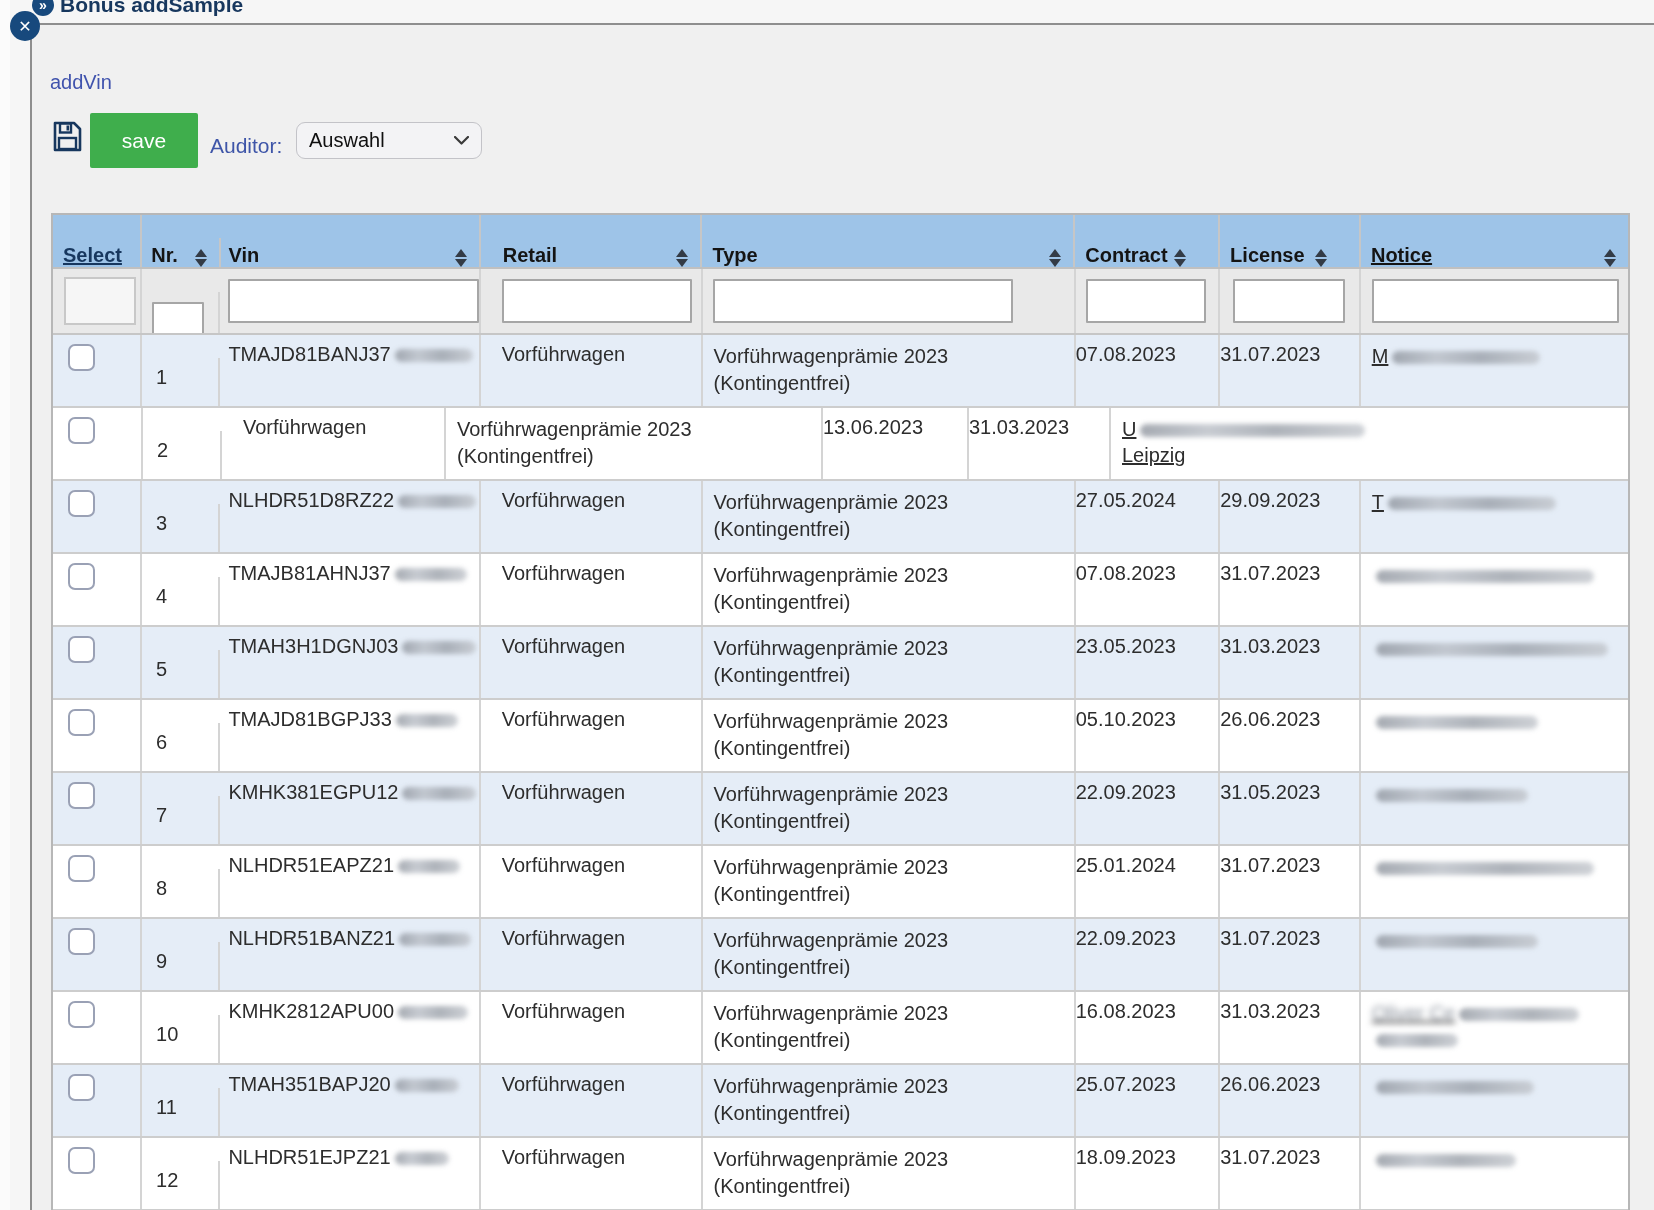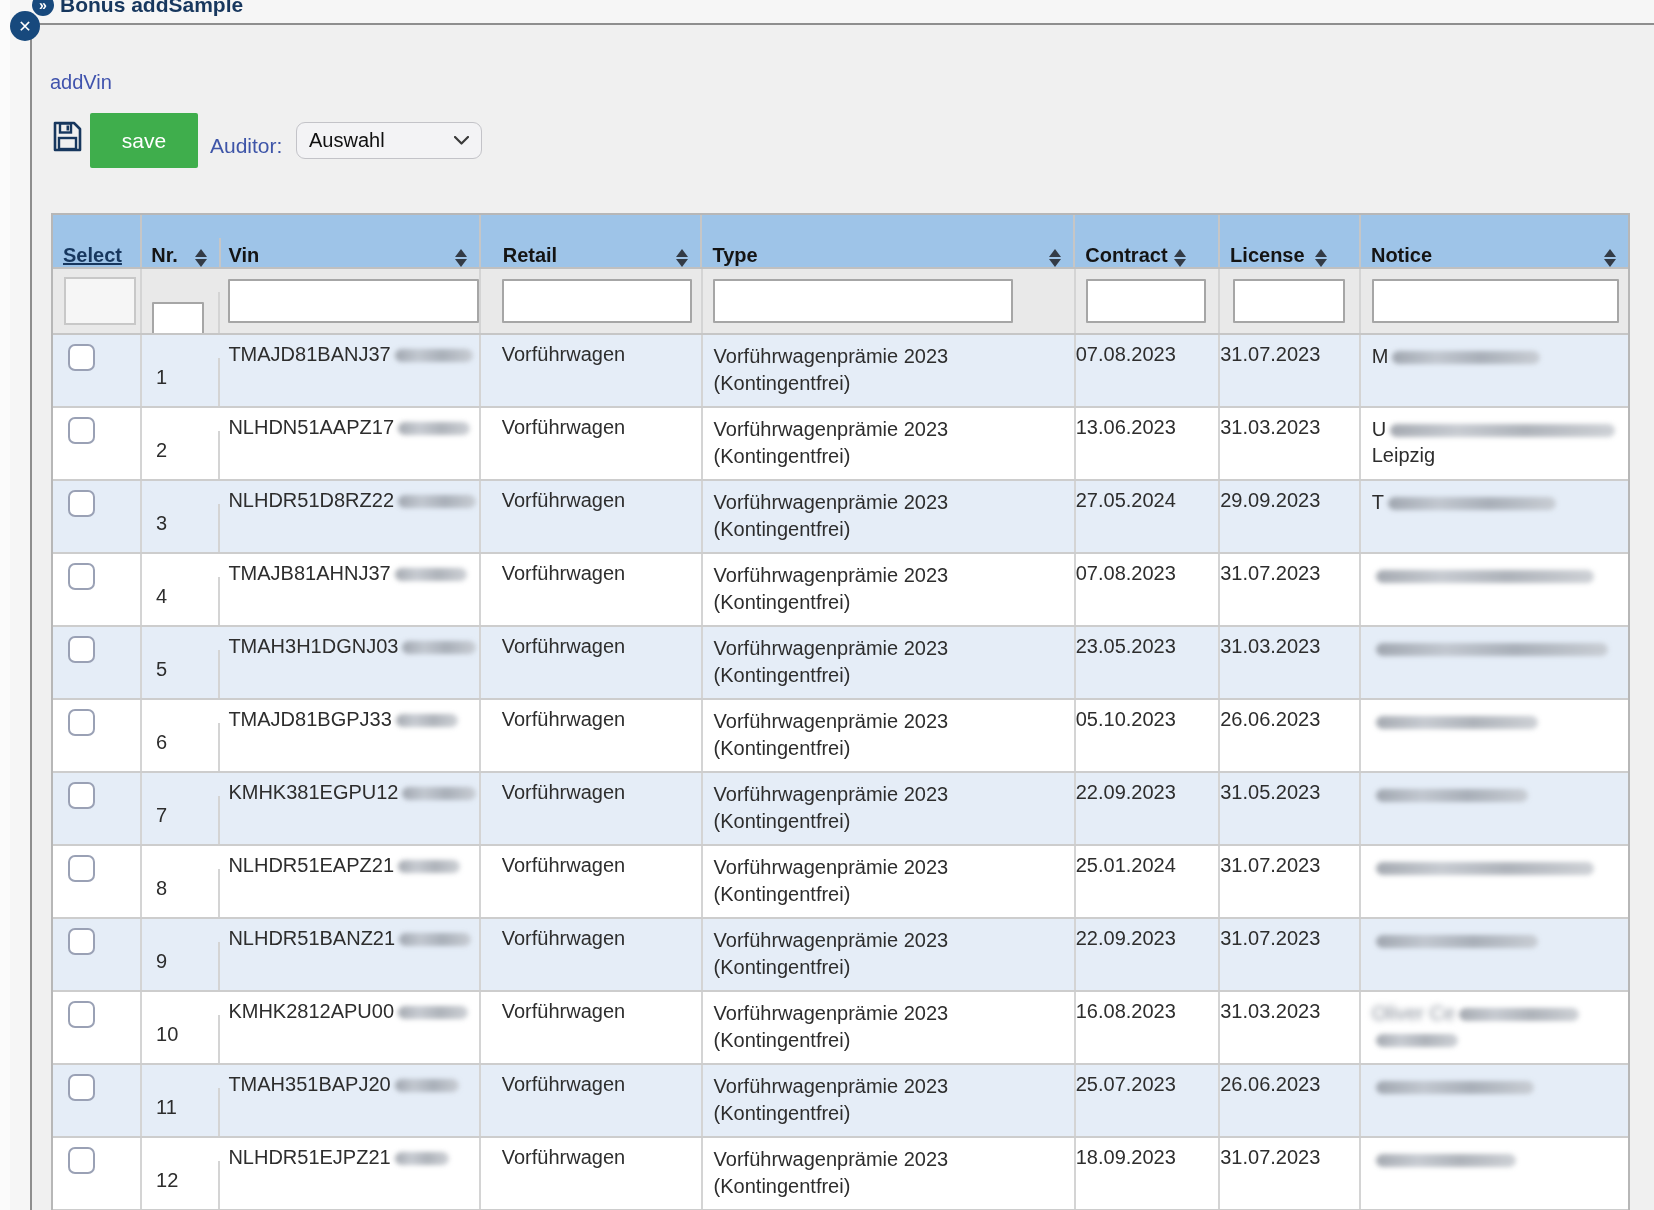--- a/index.html
+++ b/index.html
@@ -56,21 +56,21 @@
   .tr.alt{background:#e5edf7;}
   .th,.td,.fc{box-sizing:border-box;border-right:2px solid #c6c6c6;overflow:hidden;}
   .td{border-right-color:#d4d4d4;}
   .c-select{width:90px;}
   .c-nr{width:79px;margin-top:23px;}
   .c-vin{width:263px;gap:32px;}
   .c-retail{width:212px;margin-left:12px;}
   .c-type{width:377px;}
   .c-contract{width:146px;}
   .c-license{width:142px;}
-  .c-notice{width:270px;border-right:none;}
+  .c-notice{width:270px;border-right:none;text-decoration:underline;}
   .th{
     display:flex;align-items:flex-end;justify-content:space-between;
     font-size:20px;font-weight:bold;color:#141414;padding:0 12px 0 10px;cursor:pointer;
   }
   .th.c-nr{padding-left:9px;}
   .th.c-vin{padding-left:8px;}
   .th.c-contract,.th.c-license{padding-right:32px;}
   .select-link{color:#17375e;text-decoration:underline;cursor:pointer;}
   .sort{display:inline-flex;flex-direction:column;gap:2px;align-items:center;}
   .sort .up{width:0;height:0;border-left:6px solid transparent;border-right:6px solid transparent;border-bottom:8px solid #333b46;}
@@ -244,21 +244,20 @@
       <div class="nline">M<span class="blur-bar" style="width: 148px;"></span></div>
       <div class="nline"></div>
     </div>
   </div>
 
   <div class="tr">
     <div class="td c-select">
       <span class="checkbox"></span>
     </div>
     <div class="td c-nr"><span>2</span></div>
-    <div class="td c-vin"><span>NLHDN51AAPZ17</span><span class="blur-bar" style="width: 72px;"></span></div>
     <div class="td c-retail"><span>Vorführwagen</span></div>
     <div class="td c-type">
           <div>Vorführwagenprämie 2023</div>
           <div>(Kontingentfrei)</div>
         </div>
     <div class="td c-contract"><span>13.06.2023</span></div>
     <div class="td c-license"><span>31.03.2023</span></div>
     <div class="td c-notice">
       <div class="nline">U<span class="blur-bar" style="width: 225px;"></span></div>
       <div class="nline">Leipzig</div>

